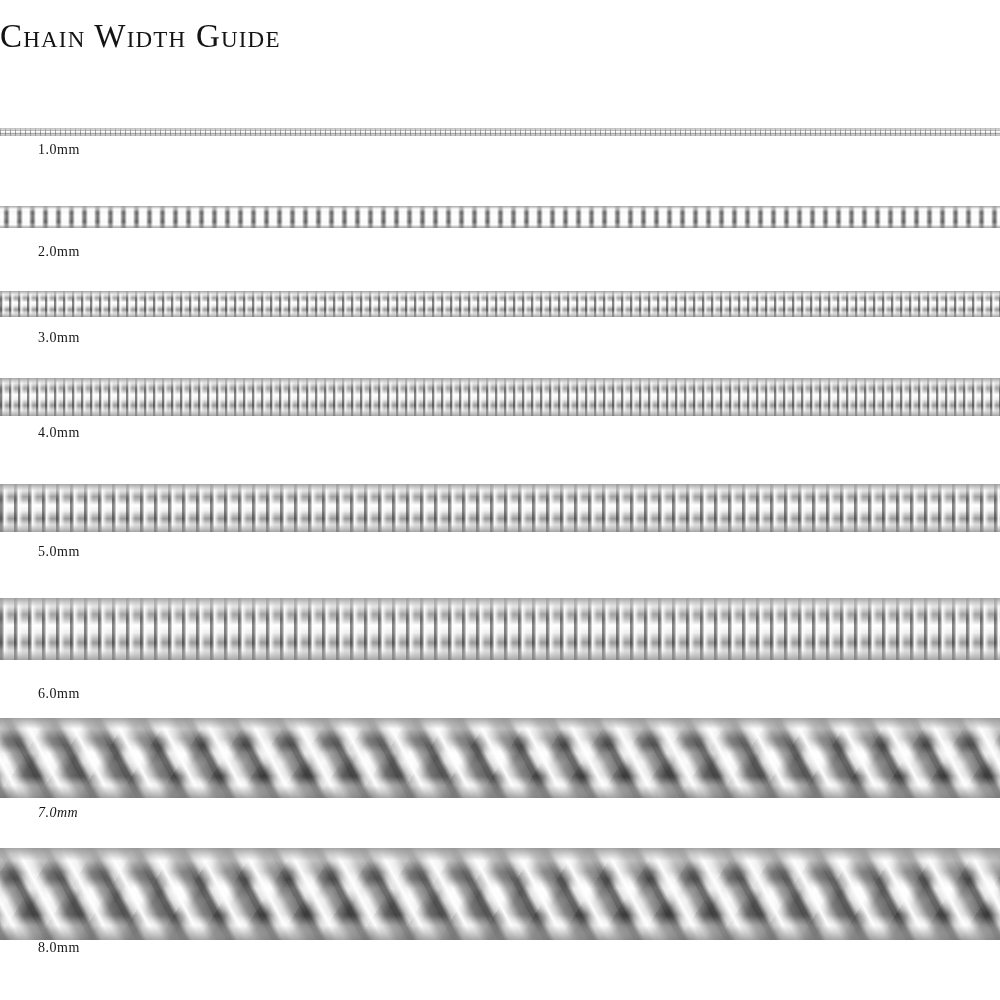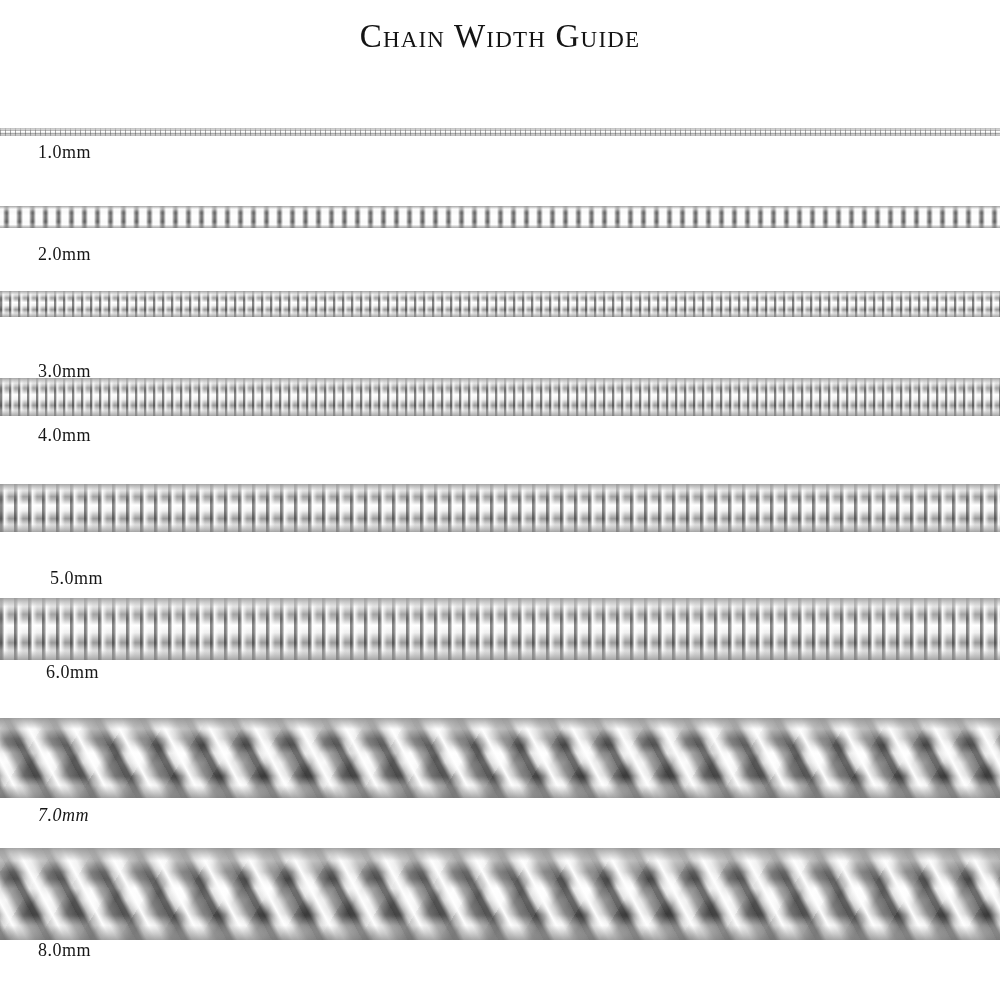--- a/index.html
+++ b/index.html
@@ -14,21 +14,21 @@
     color: #111111;
     position: relative;
     overflow: hidden;
   }
 
   #page-title {
     position: absolute;
     top: 18px;
     left: 0;
     width: 1000px;
-    text-align: center;
+    text-align: left;
     font-family: "Liberation Serif", serif;
     font-size: 33px;
     letter-spacing: 1.2px;
     font-variant: small-caps;
     color: #141414;
   }
 
   .chain-row {
     position: absolute;
     left: 0;
@@ -39,21 +39,21 @@
     position: absolute;
     left: 0;
     width: 1000px;
     overflow: hidden;
   }
 
   .chain-label {
     position: absolute;
     left: 38px;
     font-family: "Liberation Serif", serif;
-    font-size: 18px;
+    font-size: 14px;
     letter-spacing: 0.5px;
     color: #161616;
     white-space: nowrap;
   }
 
   
   .metal {
     position: absolute;
     left: 0;
     top: 0;
@@ -202,21 +202,21 @@
     </div>
     <div class="chain-row">
       <div class="chain-strip" style="top: 291px; height: 26px;">
         <div class="metal">
           <div class="links-snake"></div>
         </div>
         <div class="gloss-top"></div>
         <div class="gloss-bottom"></div>
         <div class="shade-edge"></div>
       </div>
-      <div class="chain-label" style="top: 330px; margin-top: 31px;">3.0mm</div>
+      <div class="chain-label" style="top: 330px;">3.0mm</div>
     </div>
     <div class="chain-row">
       <div class="chain-strip" style="top: 378px; height: 38px;">
         <div class="metal">
           <div class="links-snake"></div>
         </div>
         <div class="gloss-top"></div>
         <div class="gloss-bottom"></div>
         <div class="shade-edge"></div>
       </div>
@@ -224,32 +224,32 @@
     </div>
     <div class="chain-row">
       <div class="chain-strip" style="top: 484px; height: 48px;">
         <div class="metal">
           <div class="links-snake-wide"></div>
         </div>
         <div class="gloss-top"></div>
         <div class="gloss-bottom"></div>
         <div class="shade-edge"></div>
       </div>
-      <div class="chain-label" style="top: 568px; margin-left: 12px;">5.0mm</div>
+      <div class="chain-label" style="top: 544px;">5.0mm</div>
     </div>
     <div class="chain-row">
       <div class="chain-strip" style="top: 598px; height: 62px;">
         <div class="metal">
           <div class="links-snake-wide"></div>
         </div>
         <div class="gloss-top"></div>
         <div class="gloss-bottom"></div>
         <div class="shade-edge"></div>
       </div>
-      <div class="chain-label" style="top: 662px; margin-left: 8px;">6.0mm</div>
+      <div class="chain-label" style="top: 686px;">6.0mm</div>
     </div>
     <div class="chain-row">
       <div class="chain-strip" style="top: 718px; height: 80px;">
         <div class="metal">
           <div class="links-rope"></div>
         </div>
         <div class="gloss-top"></div>
         <div class="gloss-bottom"></div>
         <div class="shade-edge"></div>
       </div>

